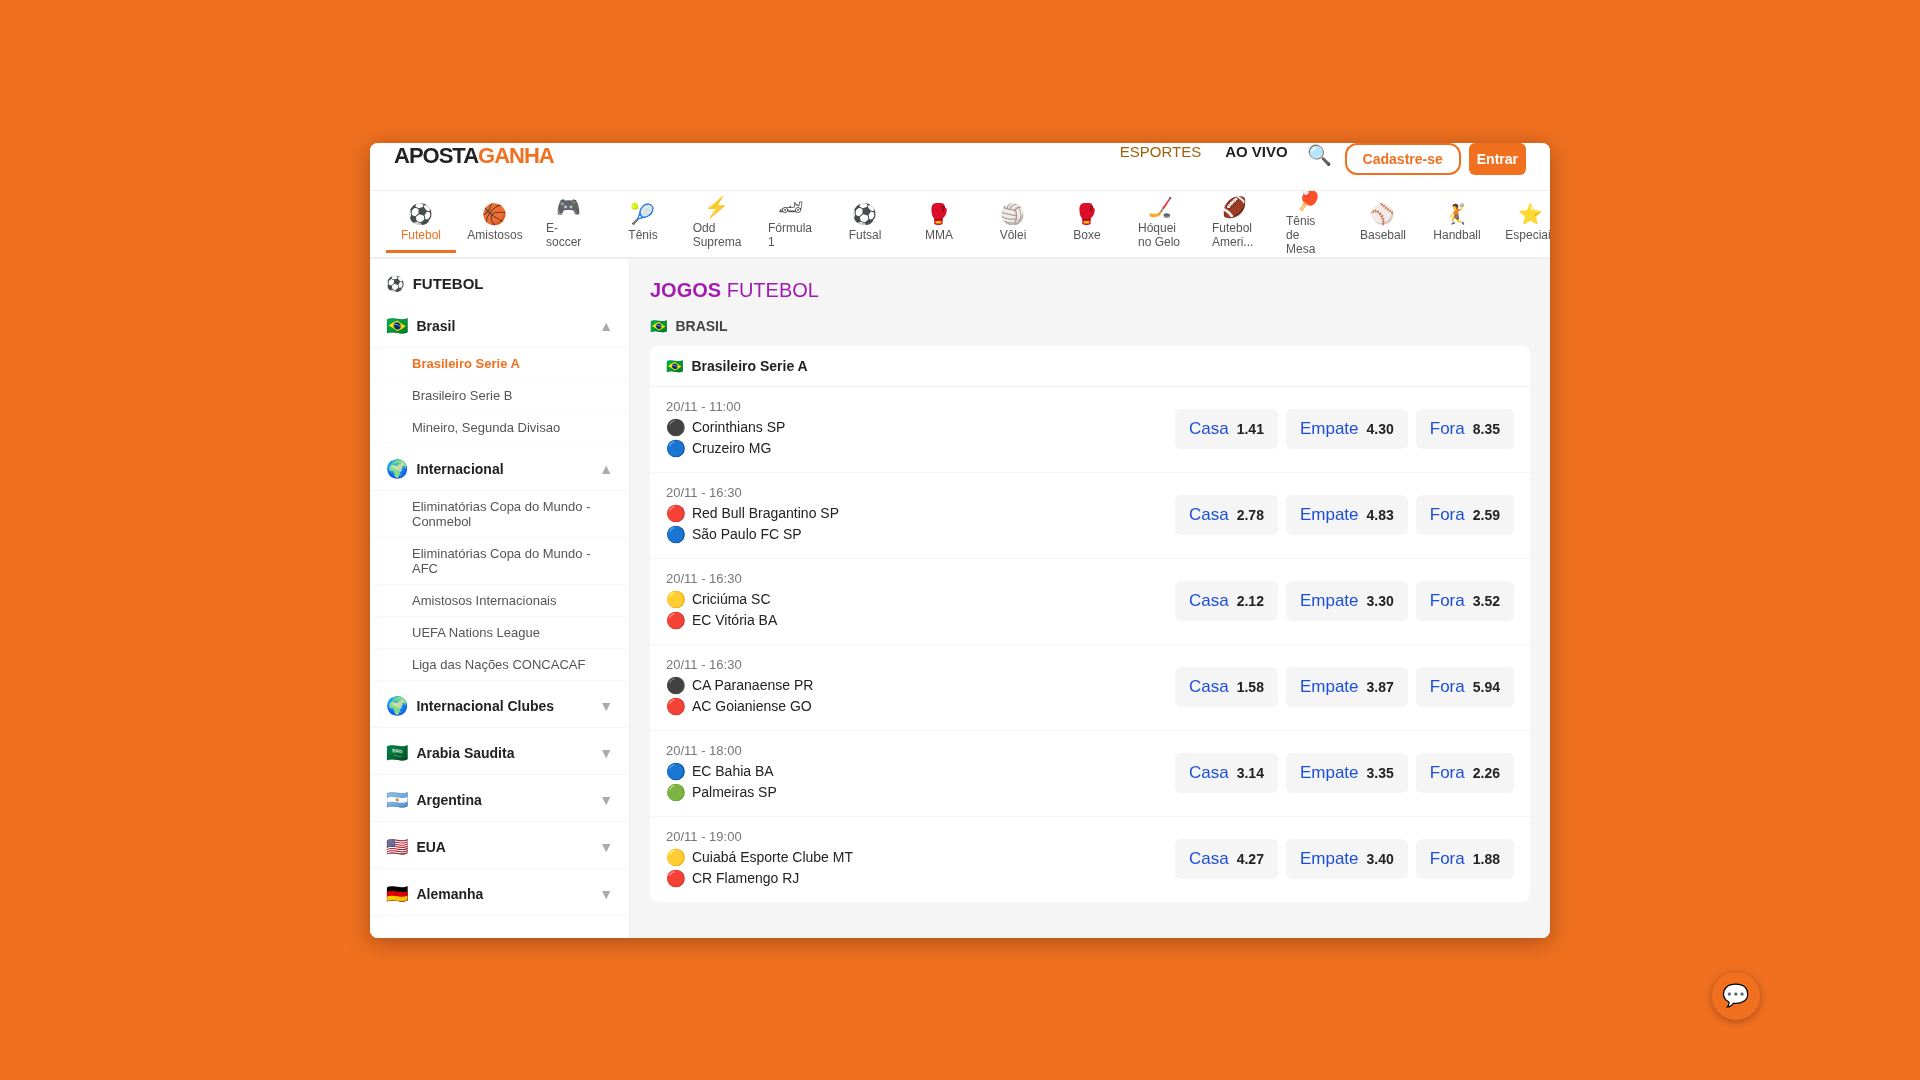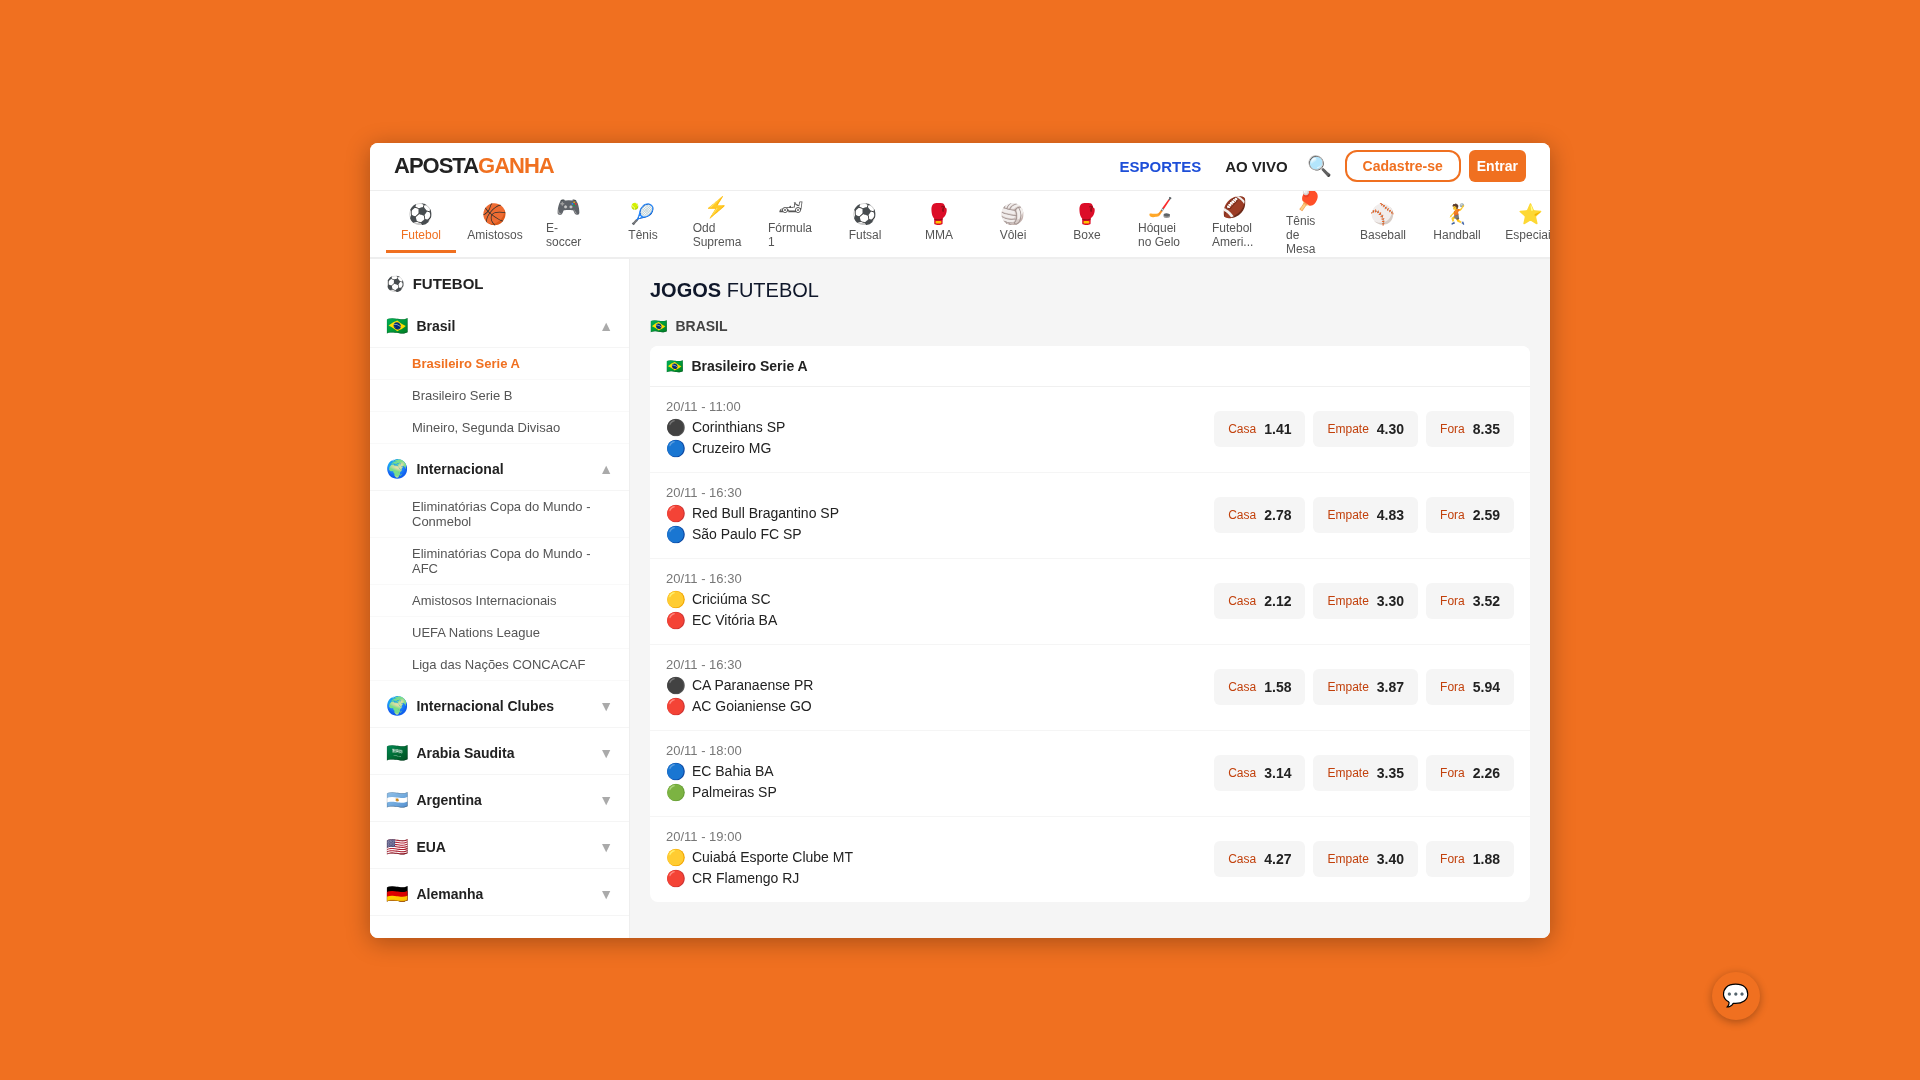--- a/index.html
+++ b/index.html
@@ -17,42 +17,42 @@
       border-radius: 8px;
       width: 1180px;
       min-height: 700px;
       overflow: hidden;
       box-shadow: 0 4px 24px rgba(0,0,0,0.3);
     }
     
     .header {
       background: #fff;
       display: flex;
-      align-items: center;
+      align-items: flex-start;
       padding: 0 24px;
       height: 48px;
       border-bottom: 1px solid #eee;
     }
     .logo {
       font-size: 22px;
       font-weight: 900;
       letter-spacing: -1px;
       margin-right: auto;
     }
     .logo span:first-child { color: #222; }
     .logo span:last-child { color: #f07020; }
     .header-nav {
       display: flex;
       align-items: center;
       gap: 24px;
       margin-right: 20px;
     }
     .header-nav .esportes {
-      color: #1d4ed8;
-      font-weight: 700;
+      color: #a16207;
+      font-weight: 400;
       font-size: 15px;
       cursor: pointer;
     }
     .header-nav .aovivo {
       color: #222;
       font-weight: 700;
       font-size: 15px;
       cursor: pointer;
     }
     .search-icon-btn {
@@ -174,21 +174,21 @@
     
     .content-area {
       flex: 1;
       padding: 20px;
       overflow-y: auto;
       background: #f5f5f5;
     }
     .page-title {
       font-size: 20px;
       font-weight: 400;
-      color: #0f172a;
+      color: #a21caf;
       margin-bottom: 16px;
     }
     .page-title strong {
       font-weight: 900;
     }
     .country-header {
       display: flex;
       align-items: center;
       gap: 8px;
       font-size: 14px;
@@ -253,22 +253,22 @@
       padding: 10px 14px;
       cursor: pointer;
       display: flex;
       flex-direction: row;
       align-items: center;
       gap: 8px;
       font-size: 13px;
       white-space: nowrap;
     }
     .odd-label {
-      color: #c2410c;
-      font-size: 12px;
+      color: #1d4ed8;
+      font-size: 17px;
     }
     .odd-value {
       color: #222;
       font-weight: 700;
       font-size: 14px;
     }
     
     .chat-btn {
       position: fixed;
       bottom: 60px;

